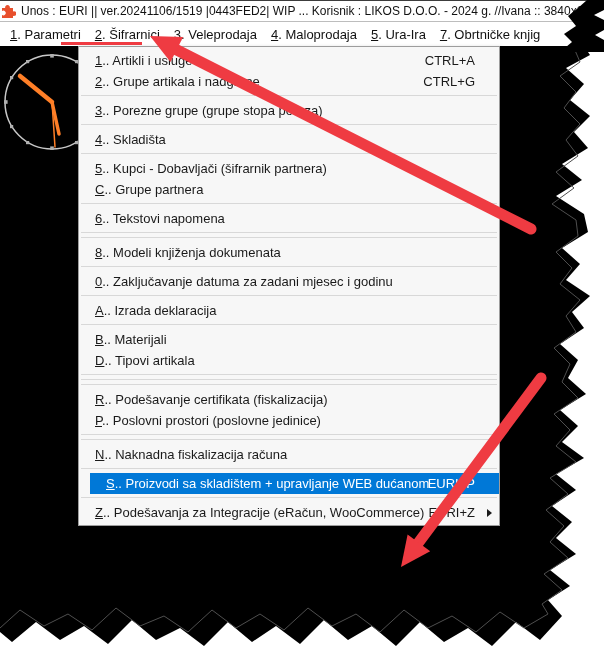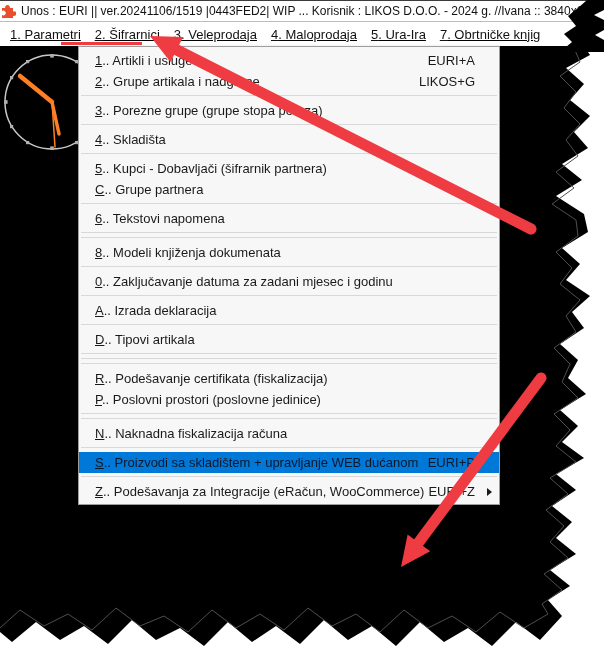--- a/index.html
+++ b/index.html
@@ -6,29 +6,29 @@
   .stage{position:relative;width:604px;height:660px;overflow:hidden;background:#ffffff;
          font-family:"Liberation Sans", sans-serif; -webkit-font-smoothing:antialiased;}
   svg{display:block;}
   .torn-bg{position:absolute;left:0;top:0;z-index:0;}
   .clock{position:absolute;left:2px;top:52px;z-index:1;}
   .window-bars{position:absolute;left:0;top:0;width:604px;z-index:2;}
   .titlebar{height:22px;background:#ffffff;border-top:1px solid #3c3c3c;border-bottom:1px solid #bdbdbd;
             display:flex;align-items:center;box-sizing:border-box;}
   .app-icon{margin-left:1px;margin-right:5px;flex:0 0 auto;}
   .title-text{font-size:12px;color:#111;white-space:nowrap;overflow:hidden;}
-  .menubar{height:24px;background:#ffffff;display:flex;align-items:center;padding-left:3px;text-decoration:underline;}
+  .menubar{height:24px;background:#ffffff;display:flex;align-items:center;padding-left:3px;}
   .mb-item{font-size:13px;color:#111;padding:3px 7px;white-space:nowrap;}
   .mn{text-decoration:underline;}
   .dropdown{position:absolute;left:78px;top:46px;width:422px;z-index:3;box-sizing:border-box;
             background:#f7f7f7;border:1px solid #9d9d9d;padding:3px 0 2px 0;
             box-shadow:2px 2px 4px rgba(0,0,0,0.35);}
   .mi{position:relative;height:21px;display:flex;align-items:center;padding-left:16px;
       font-size:13px;color:#1a1a1a;white-space:nowrap;}
-  .mi.hl{background:var(--accent,#0078d7);color:#0f172a;}
+  .mi.hl{background:var(--accent,#0078d7);color:#ffffff;margin-left:11px;}
   .sc{position:absolute;right:24px;font-size:13px;}
   .subarrow{position:absolute;right:7px;width:0;height:0;border-left:5px solid #1a1a1a;
             border-top:4px solid transparent;border-bottom:4px solid transparent;}
   .sep{height:1px;background:#d8d8d8;margin:3px 2px 4px 2px;}
   .annotations{position:absolute;left:0;top:0;z-index:4;pointer-events:none;}
   .torn-corner{position:absolute;left:0;top:0;z-index:5;pointer-events:none;}
 </style>
 </head>
 <body>
 
@@ -75,25 +75,25 @@
         <div class="mb-item"><span class="mn">3</span>. Veleprodaja</div>
         <div class="mb-item"><span class="mn">4</span>. Maloprodaja</div>
         <div class="mb-item"><span class="mn">5</span>. Ura-Ira</div>
         <div class="mb-item"><span class="mn">7</span>. Obrtničke knjig</div>
       </div>
   </div>
 
   <div class="dropdown">
       <div class="mi">
         <span><span class="mn">1</span>.. Artikli i usluge</span>
-        <span class="sc">EURI+A</span>
+        <span class="sc">CTRL+A</span>
       </div>
       <div class="mi">
         <span><span class="mn">2</span>.. Grupe artikala i nadgrupe</span>
-        <span class="sc">LIKOS+G</span>
+        <span class="sc">CTRL+G</span>
       </div>
       <div class="sep"></div>
       <div class="mi">
         <span><span class="mn">3</span>.. Porezne grupe (grupe stopa poreza)</span>
       </div>
       <div class="sep"></div>
       <div class="mi">
         <span><span class="mn">4</span>.. Skladišta</span>
       </div>
       <div class="sep"></div>
@@ -114,20 +114,23 @@
       </div>
       <div class="sep"></div>
       <div class="mi">
         <span><span class="mn">0</span>.. Zaključavanje datuma za zadani mjesec i godinu</span>
       </div>
       <div class="sep"></div>
       <div class="mi">
         <span><span class="mn">A</span>.. Izrada deklaracija</span>
       </div>
       <div class="sep"></div>
+      <div class="mi">
+        <span><span class="mn">B</span>.. Materijali</span>
+      </div>
       <div class="mi">
         <span><span class="mn">D</span>.. Tipovi artikala</span>
       </div>
       <div class="sep"></div>
       <div class="sep"></div>
       <div class="sep"></div>
       <div class="mi">
         <span><span class="mn">R</span>.. Podešavanje certifikata (fiskalizacija)</span>
       </div>
       <div class="mi">

